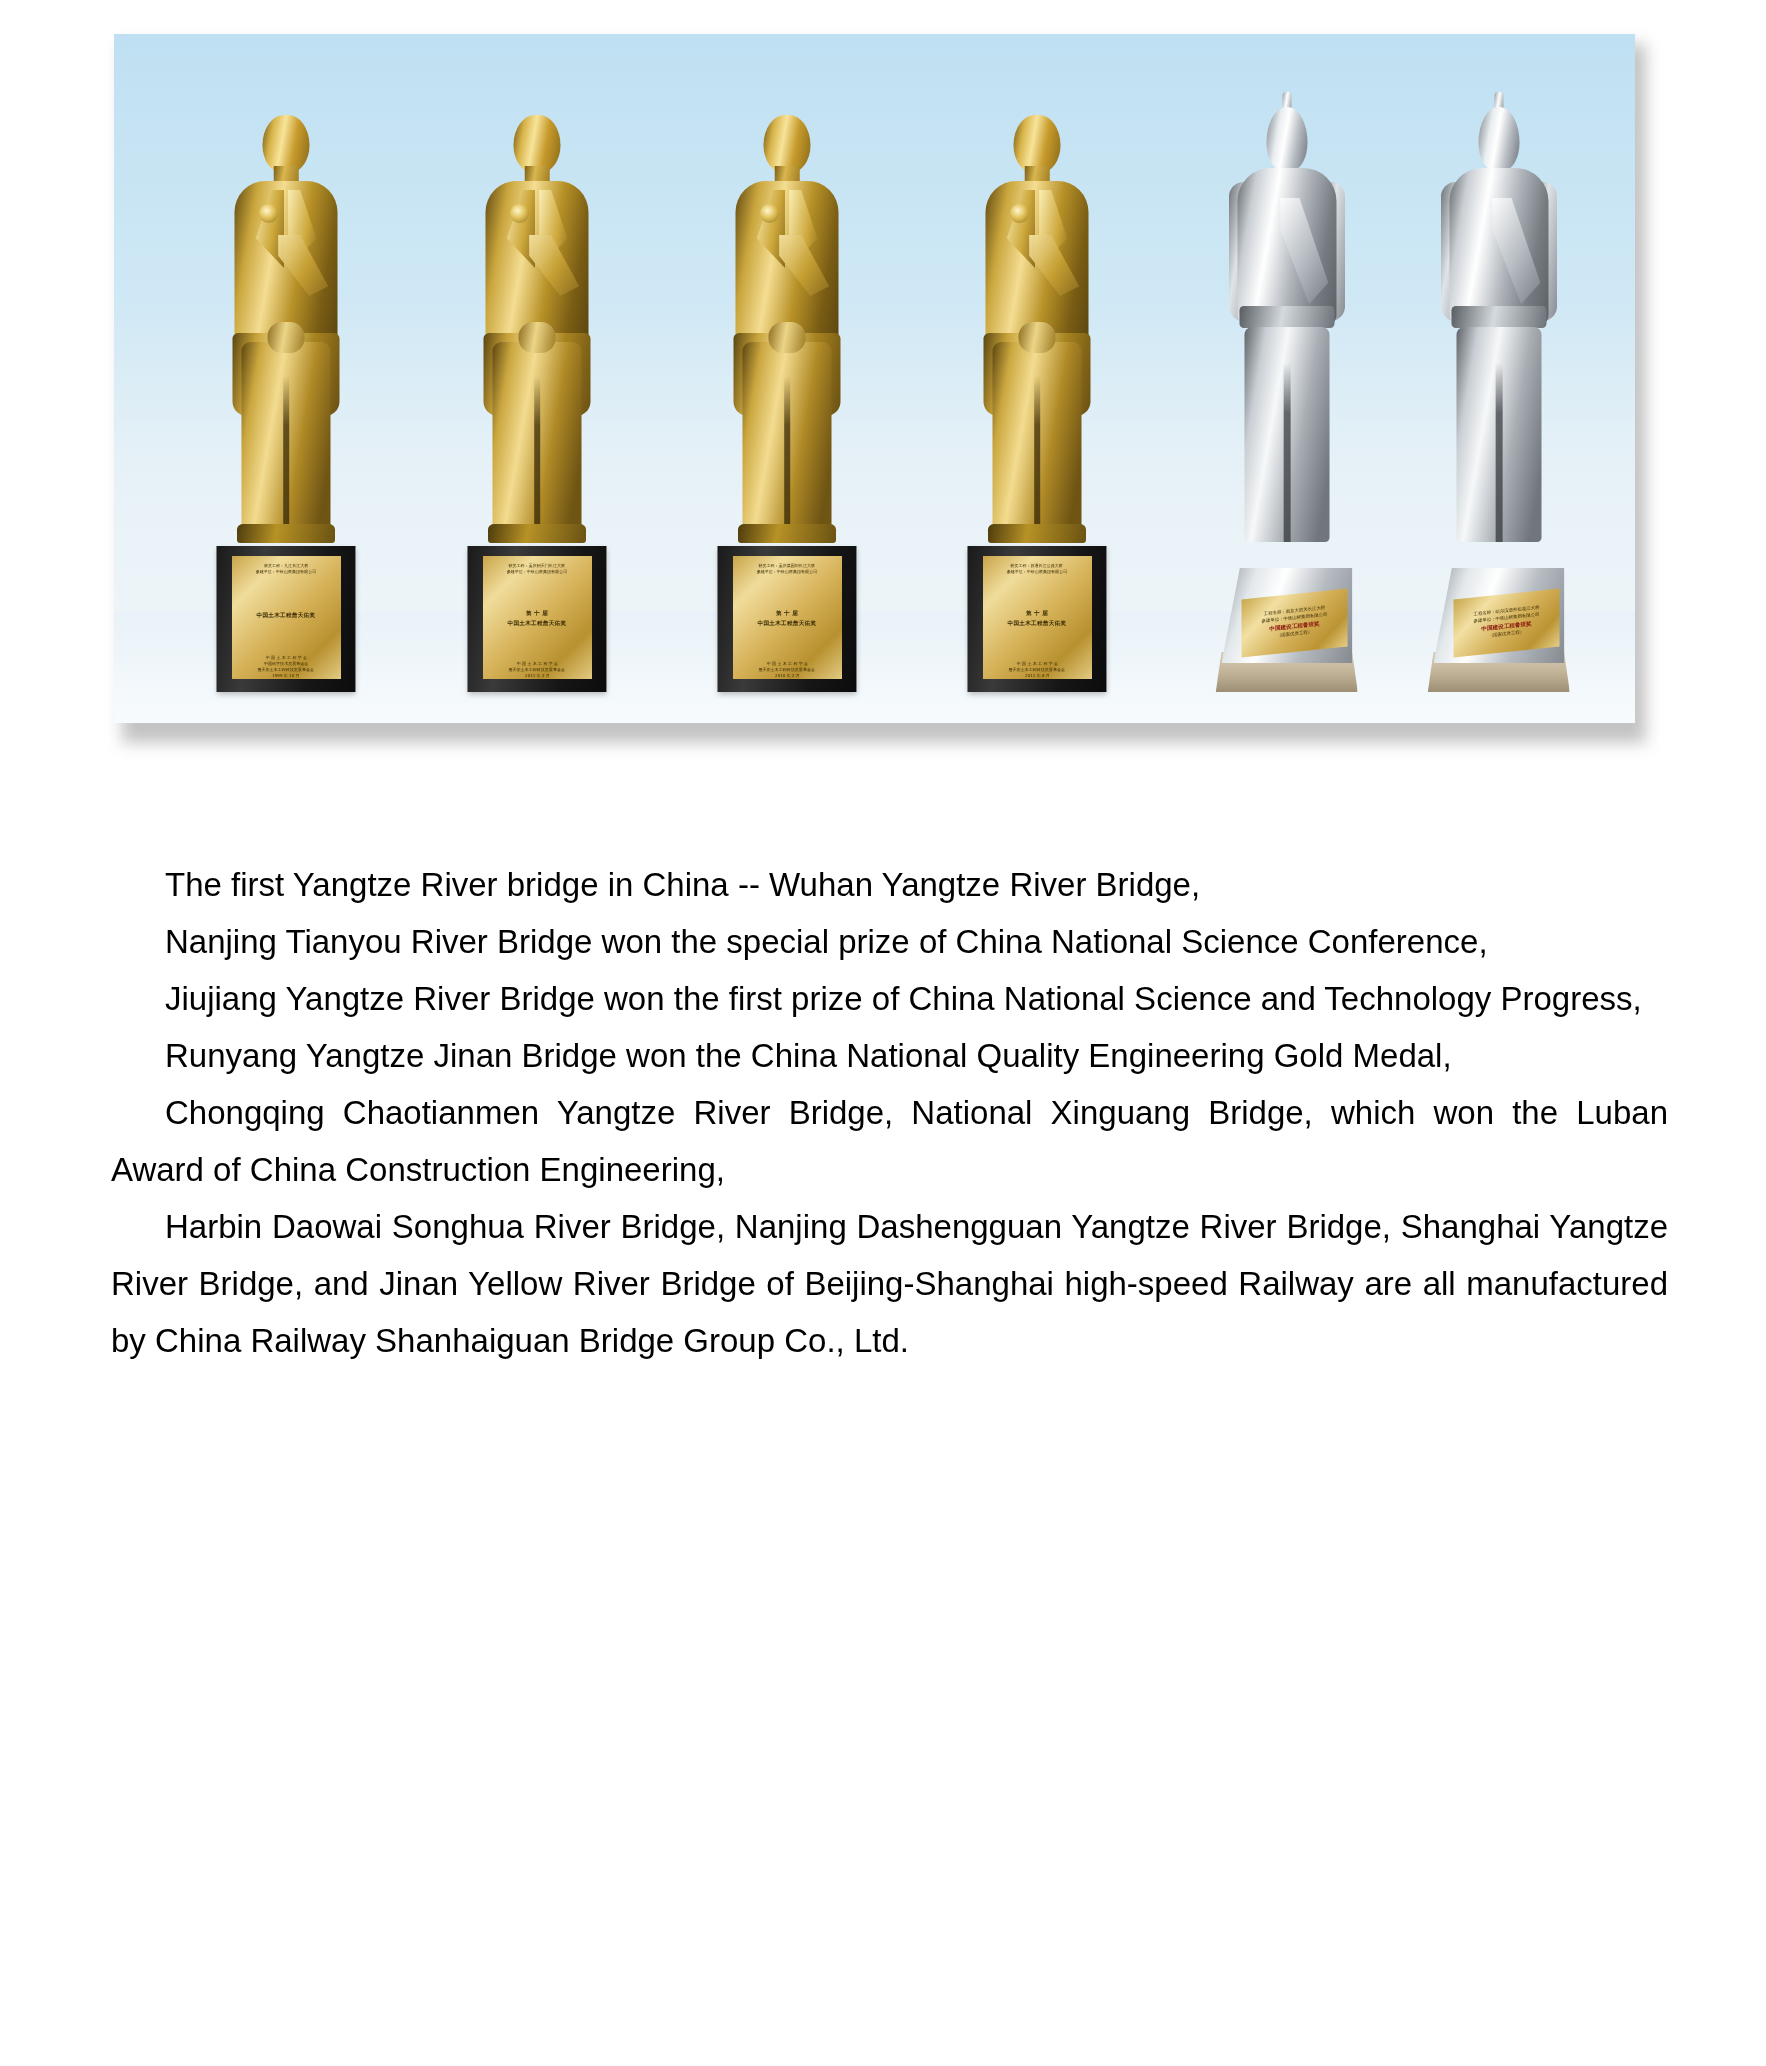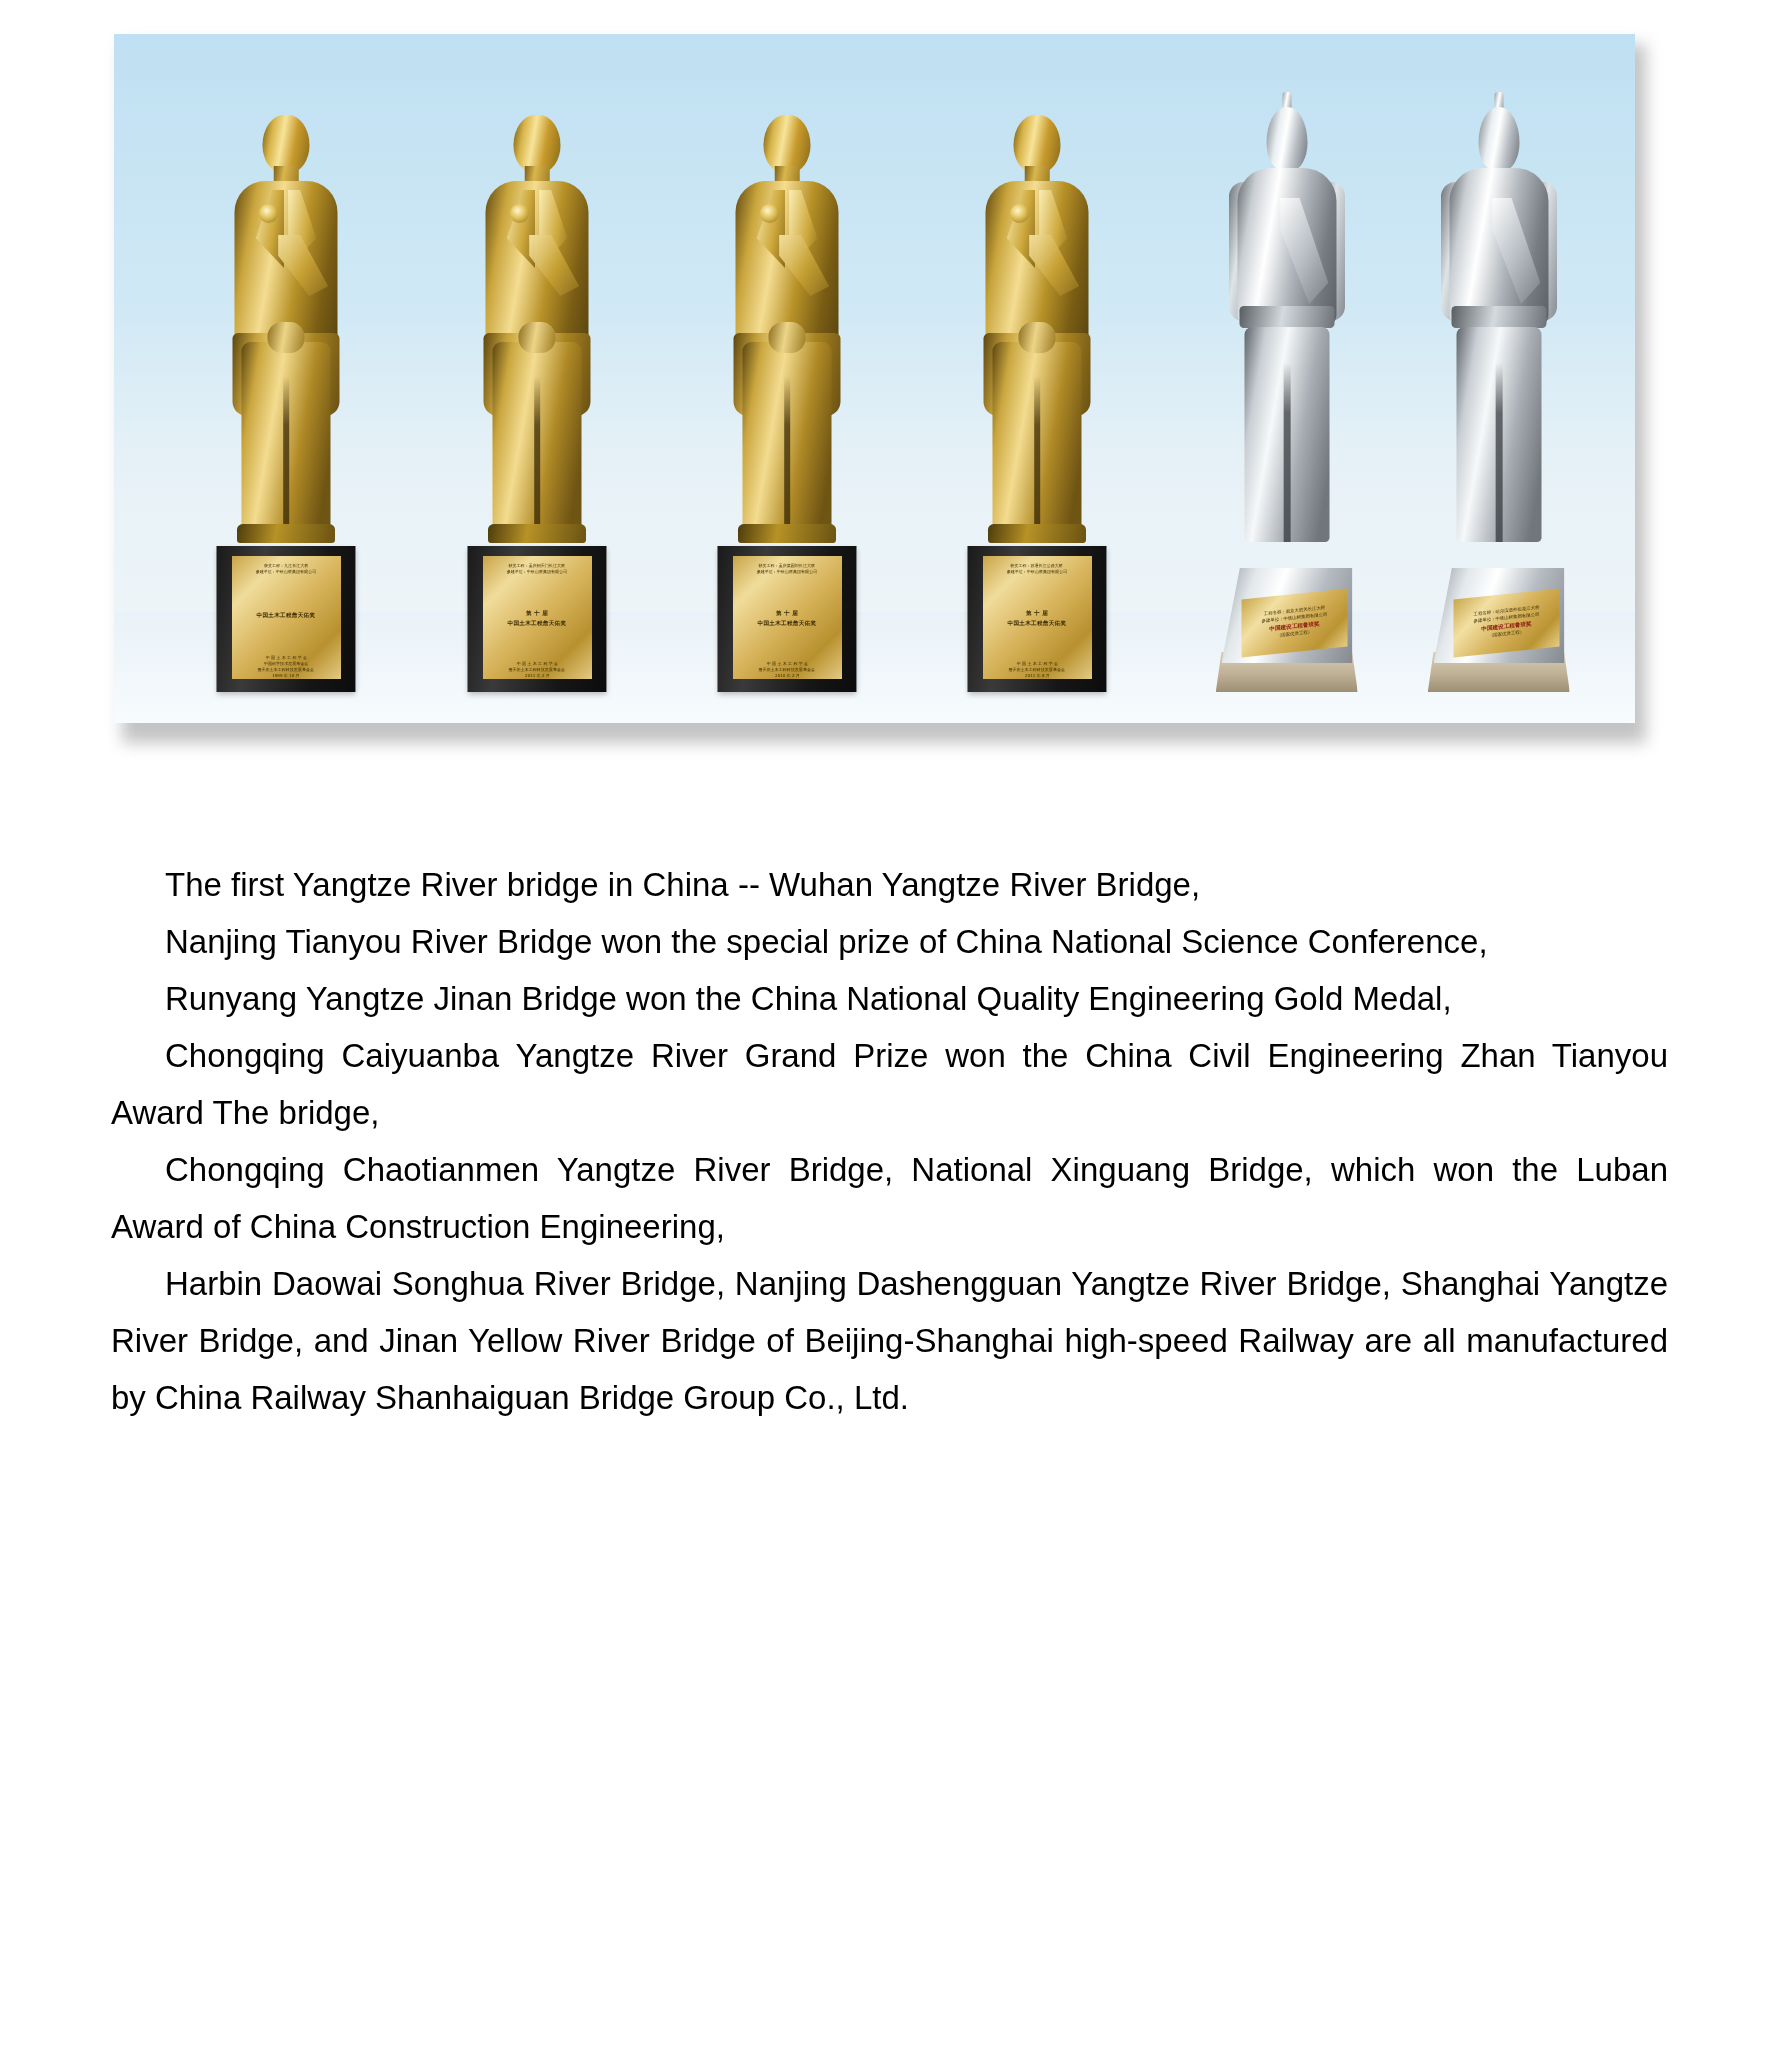--- a/index.html
+++ b/index.html
@@ -560,20 +560,20 @@
           </div>
         </div>
       </div>
 
     </div>
   </div>
 
   <div class="body-text">
     <p><span class="indent"></span><span>The first Yangtze River bridge in China -- Wuhan Yangtze River Bridge,</span></p>
     <p><span class="indent"></span><span>Nanjing Tianyou River Bridge won the special prize of China National Science Conference,</span></p>
+    <p><span class="indent"></span><span>Jiujiang Yangtze River Bridge won the first prize of China National Science and Technology Progress,</span></p>
     <p><span class="indent"></span><span>Runyang Yangtze Jinan Bridge won the China National Quality Engineering Gold Medal,</span></p>
-    <p><span class="indent"></span><span>Chongqing Caiyuanba Yangtze River Grand Prize won the China Civil Engineering Zhan Tianyou Award The bridge,</span></p>
     <p><span class="indent"></span><span>Chongqing Chaotianmen Yangtze River Bridge, National Xinguang Bridge, which won the Luban Award of China Construction Engineering,</span></p>
     <p><span class="indent"></span><span>Harbin Daowai Songhua River Bridge, Nanjing Dashengguan Yangtze River Bridge, Shanghai Yangtze River Bridge, and Jinan Yellow River    Bridge of Beijing-Shanghai high-speed Railway are all manufactured by China Railway Shanhaiguan Bridge Group Co., Ltd.</span></p>
   </div>
 
 </div>
 
 
 </body></html>

